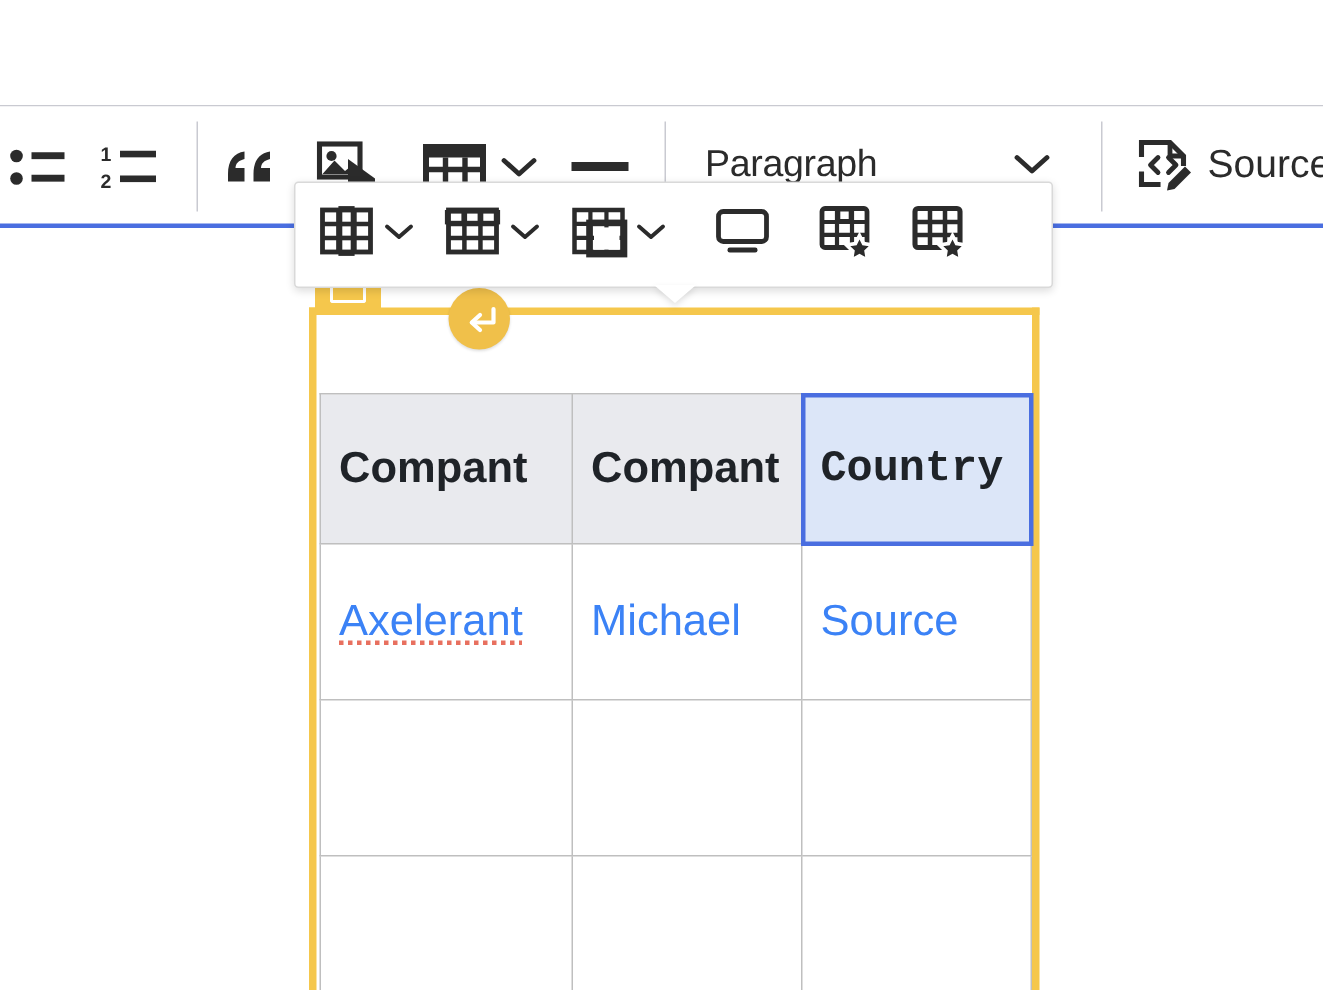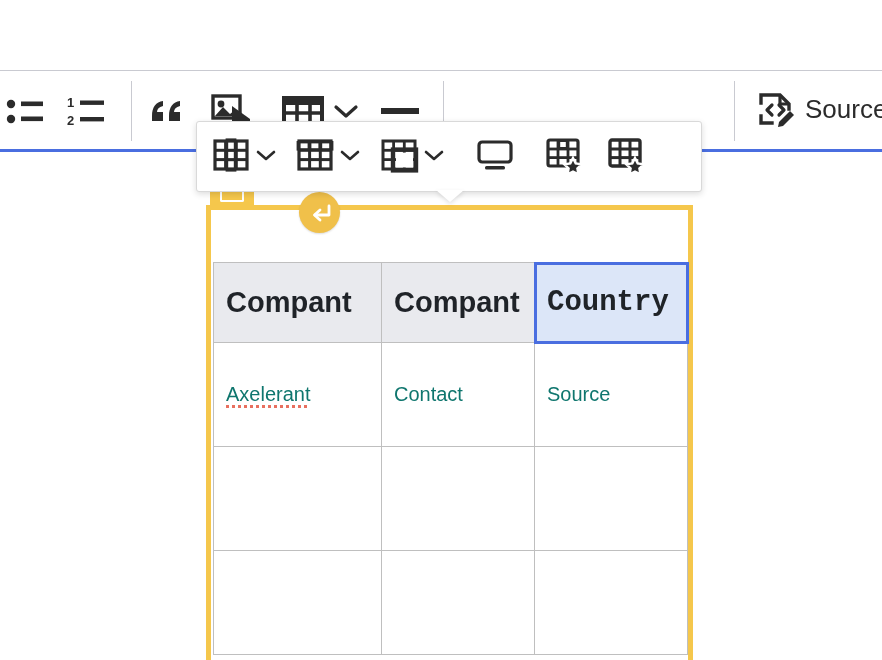--- a/index.html
+++ b/index.html
@@ -102,26 +102,26 @@
     padding:0 12px;
     vertical-align:middle;
     text-align:left;
     background:#ffffff;
   }
   table.doc-table th {
     background:#e9eaee;
     font-size:29px;
     font-weight:bold;
     color:#1f2328;
-    height:80px;
+    height:100px;
   }
   table.doc-table td {
-    font-size:20px;
+    font-size:29px;
     font-weight:normal;
-    color:#0f766e;
+    color:#3b82f6;
   }
   th.selected-cell {
     background:#dce6f8 !important;
     outline:3px solid #4a6ee0;
     outline-offset:-2px;
     position:relative;
     font-family:Liberation Mono, monospace;
   }
   .spell-err {
     text-decoration: underline;
@@ -238,20 +238,28 @@
       <span>
         <svg width="44" height="22" viewBox="0 0 44 22" class="icon-dark">
           <rect x="3" y="8" width="38" height="6" fill="#2b2b2b"></rect>
         </svg>
       </span>
     </div>
 
     <div class="tb-divider" style="left:443px;top:10px;height:60px;"></div>
   </div>
 
+  <div class="para-drop">
+    <span class="para-label">Paragraph</span>
+    <span>
+      <svg width="28" height="18" viewBox="0 0 28 18" class="icon-dark">
+        <path d="M4 5 L14 14 L24 5" fill="none" stroke="#2b2b2b" stroke-width="3.2" stroke-linecap="round" stroke-linejoin="round"></path>
+      </svg>
+    </span>
+  </div>
 
   <div class="tb-divider" style="left:734px;top:81px;height:60px;"></div>
 
   <div class="source-btn">
     <span>
       <svg width="40" height="40" viewBox="0 0 40 40" class="icon-dark">
         <path d="M5 6 L5 14 M5 6 L24 6 L33 15 L33 20" fill="none" stroke="#2b2b2b" stroke-width="3.4" stroke-linecap="square"></path>
         <path d="M5 27 L5 34 L16 34" fill="none" stroke="#2b2b2b" stroke-width="3.4" stroke-linecap="square"></path>
         <path d="M24 6 L24 15 L33 15" fill="none" stroke="#2b2b2b" stroke-width="3.2"></path>
         <path d="M16 16 L11 21 L16 26" fill="none" stroke="#2b2b2b" stroke-width="3.2" stroke-linecap="round" stroke-linejoin="round"></path>
@@ -286,21 +294,21 @@
           <th style="width:168px">Compant</th>
           <th style="width:153px">Compant</th>
           <th class="selected-cell" style="width:153px">Country</th>
         </tr>
       </thead>
       <tbody>
         <tr>
           <td>
             <span class="spell-err">Axelerant</span>
           </td>
-          <td>Contact</td>
+          <td>Michael</td>
           <td>Source</td>
         </tr>
         <tr>
           <td></td>
           <td></td>
           <td></td>
         </tr>
         <tr>
           <td></td>
           <td></td>

